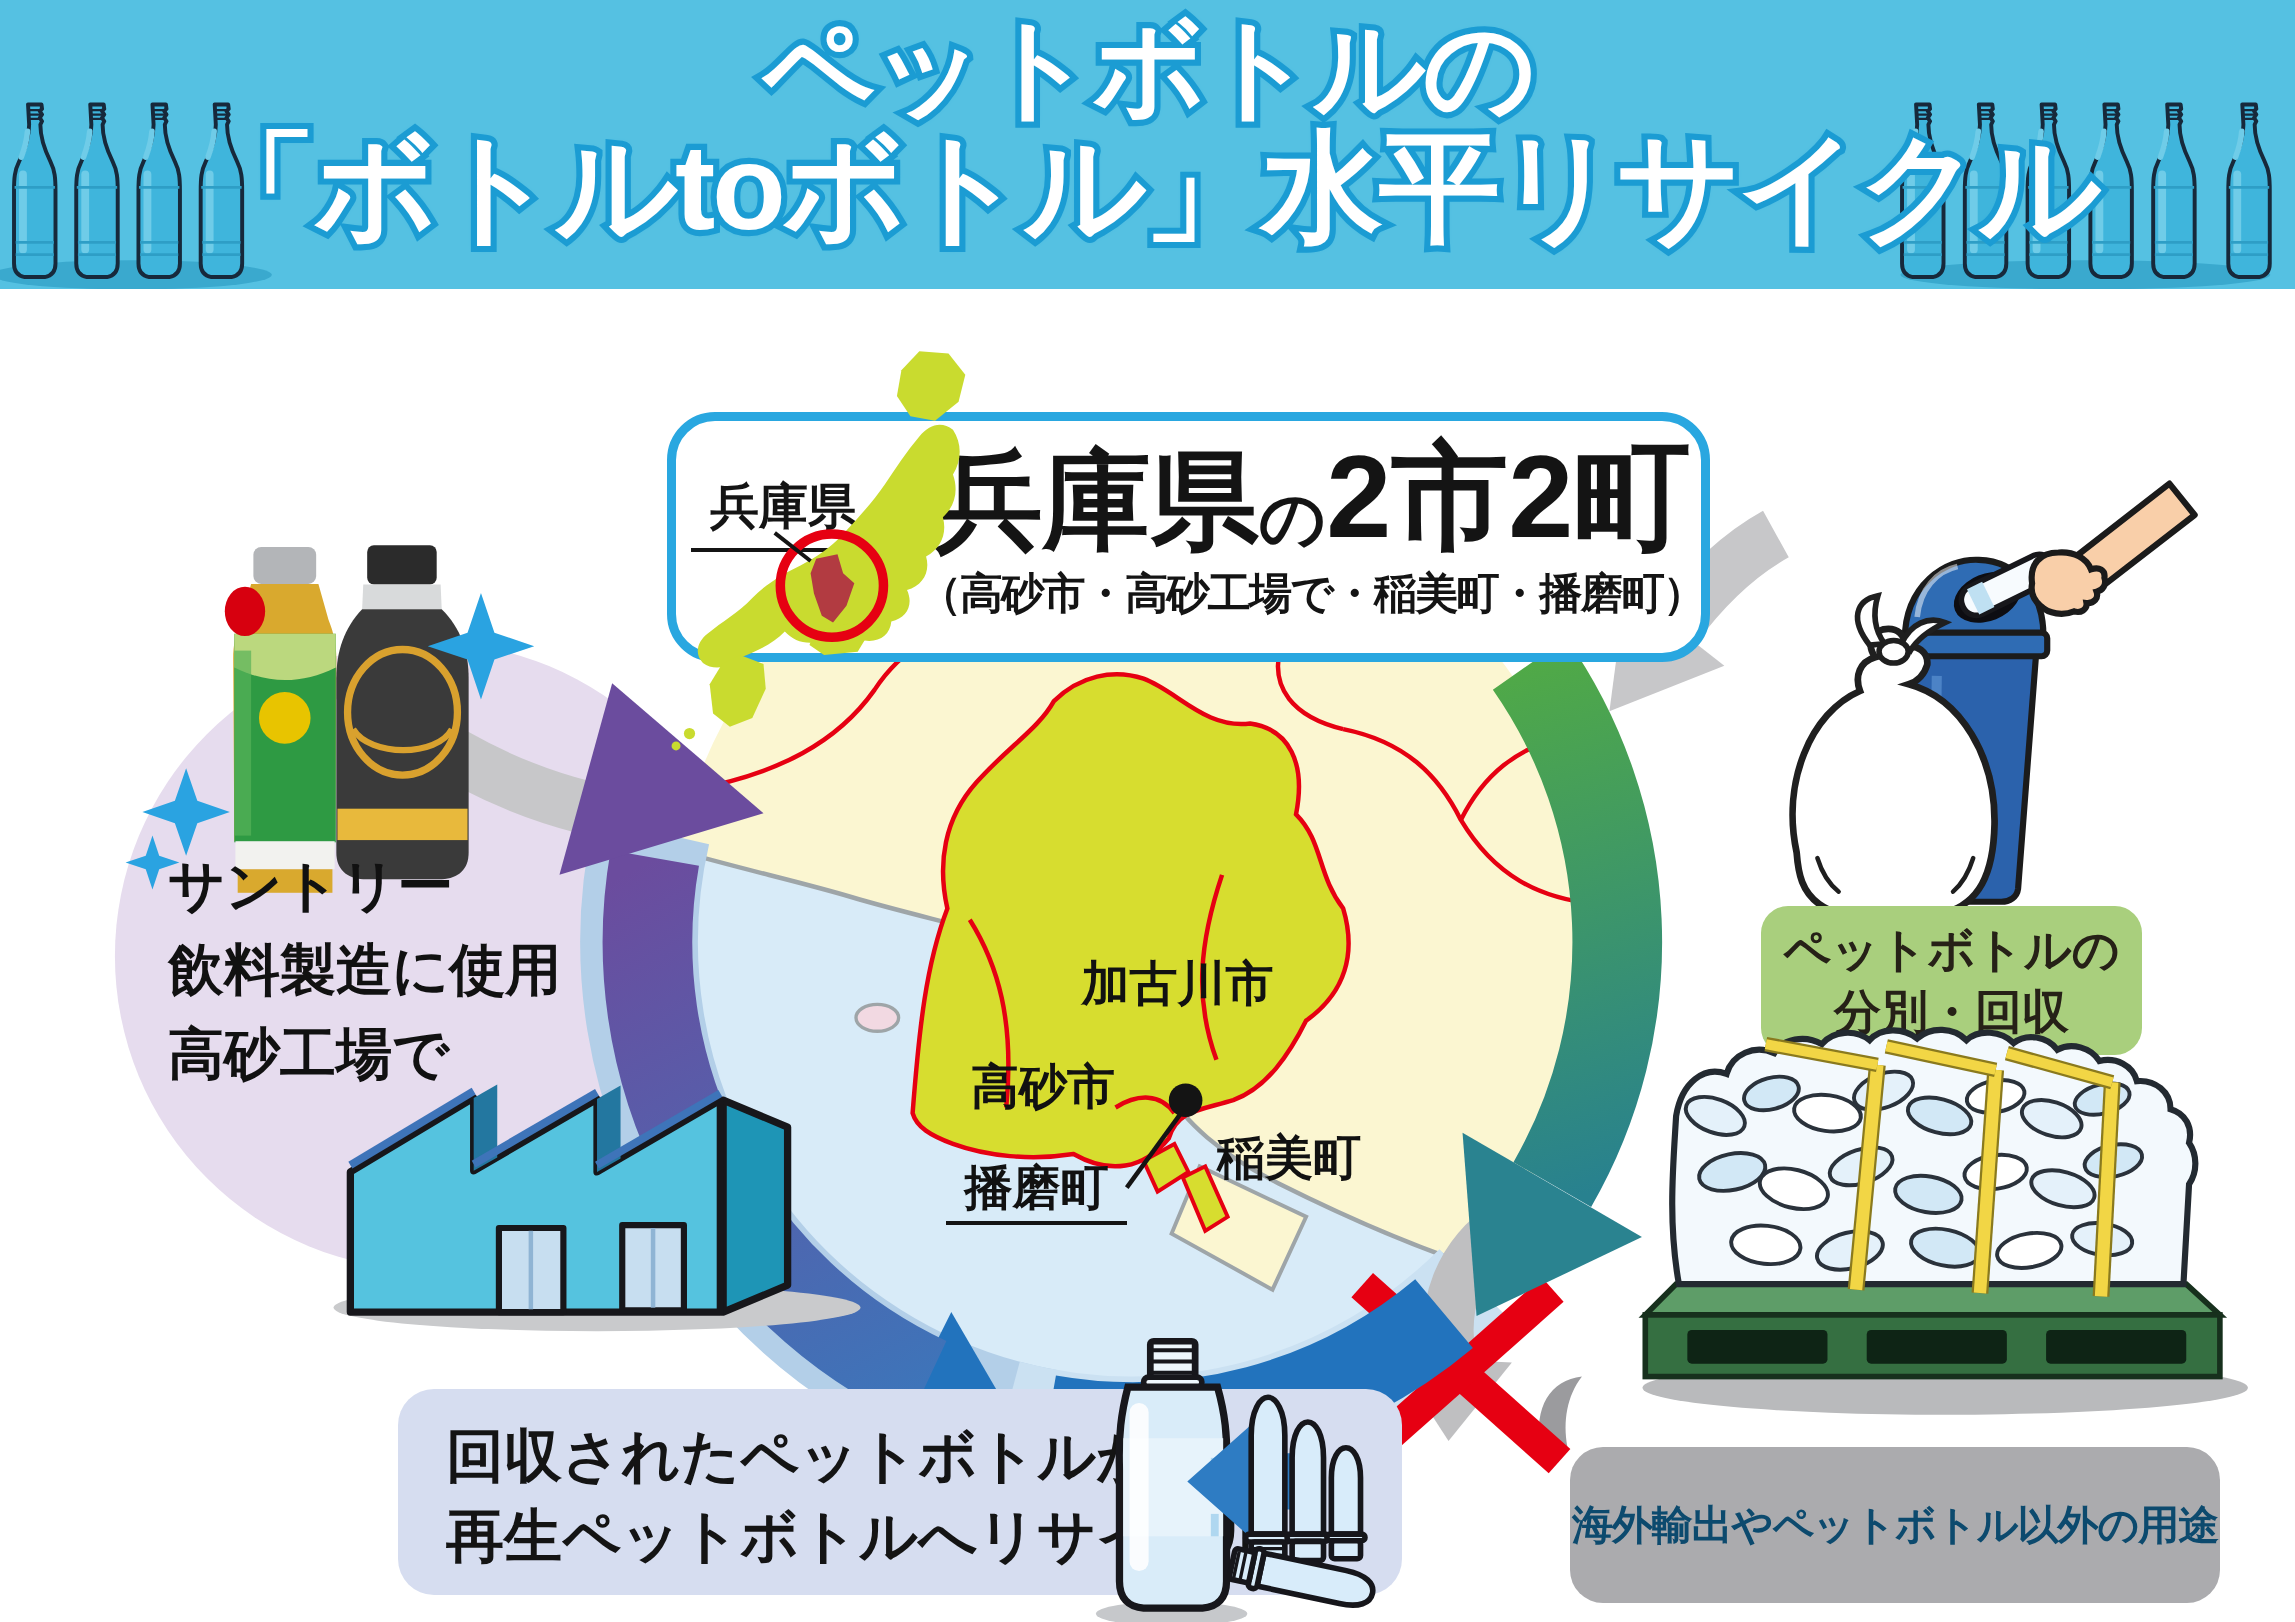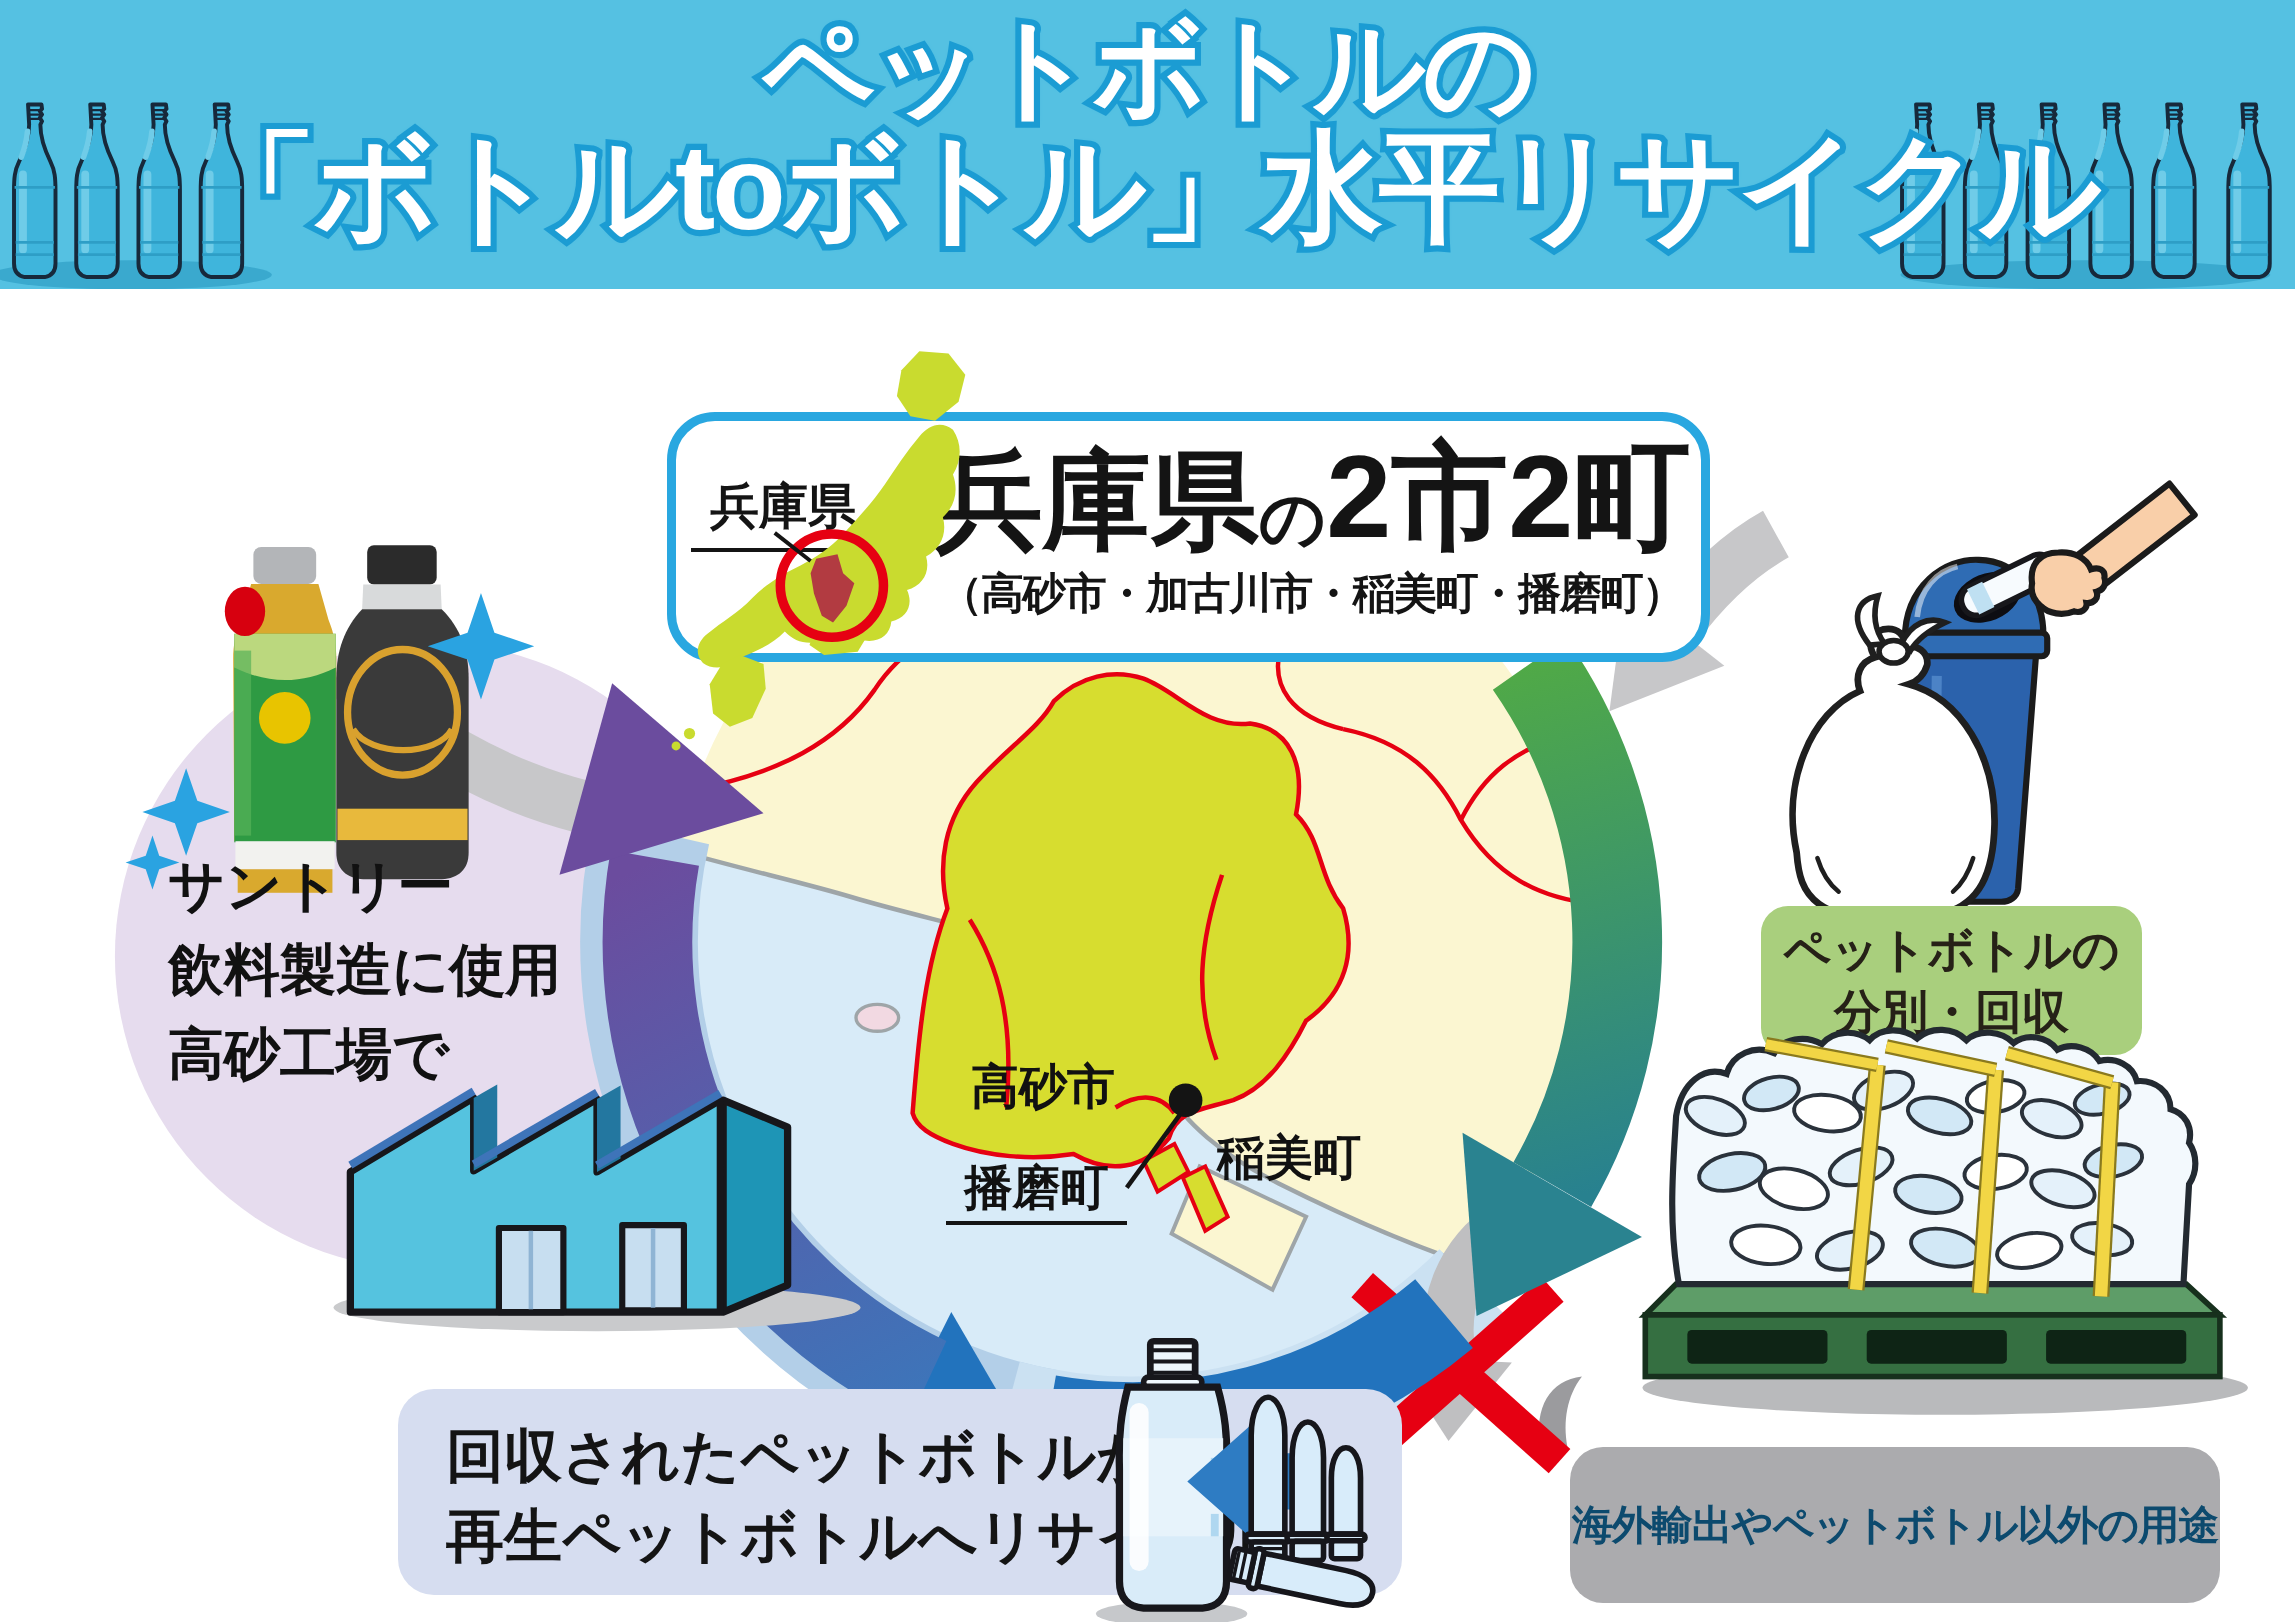--- a/index.html
+++ b/index.html
@@ -229,22 +229,23 @@
     </g>
   </svg>
 
   <div class="abs" id="location-box"></div>
   <div class="abs" id="pref-label">兵庫県</div>
   <div class="abs" id="box-heading">
     <span class="hp">兵庫県</span>
     <span class="hn">の</span>
     <span class="hc">2市2町</span>
   </div>
-  <div class="abs" id="box-subheading">（高砂市・加古川市・稲美町・播磨町）</div>
-
+  <div class="abs" id="box-subheading">（高砂市・高砂工場で・稲美町・播磨町）</div>
+
+  <div class="abs region-label" id="label-kakogawa">加古川市</div>
   <div class="abs region-label" id="label-takasago">高砂市</div>
   <div class="abs region-label" id="label-inami">稲美町</div>
   <div class="abs region-label" id="label-harima">播磨町</div>
 
   <div class="abs" id="collection-label">
     <div>ペットボトルの</div>
     <div>分別・回収</div>
   </div>
 
   <div class="abs" id="factory-caption">

